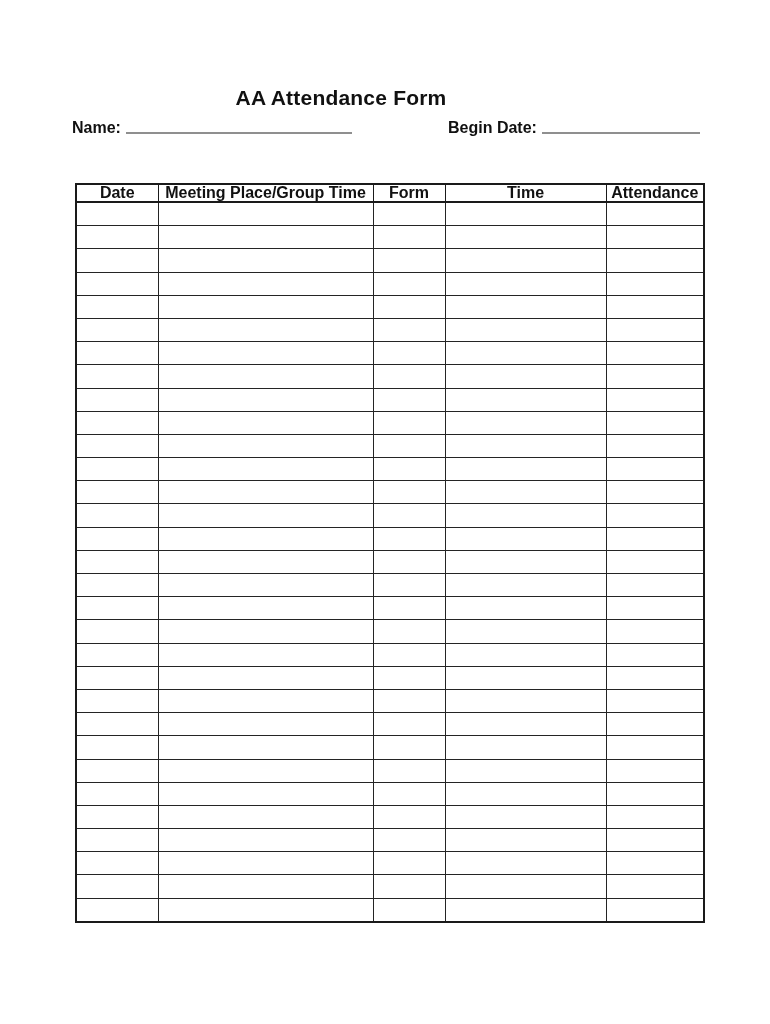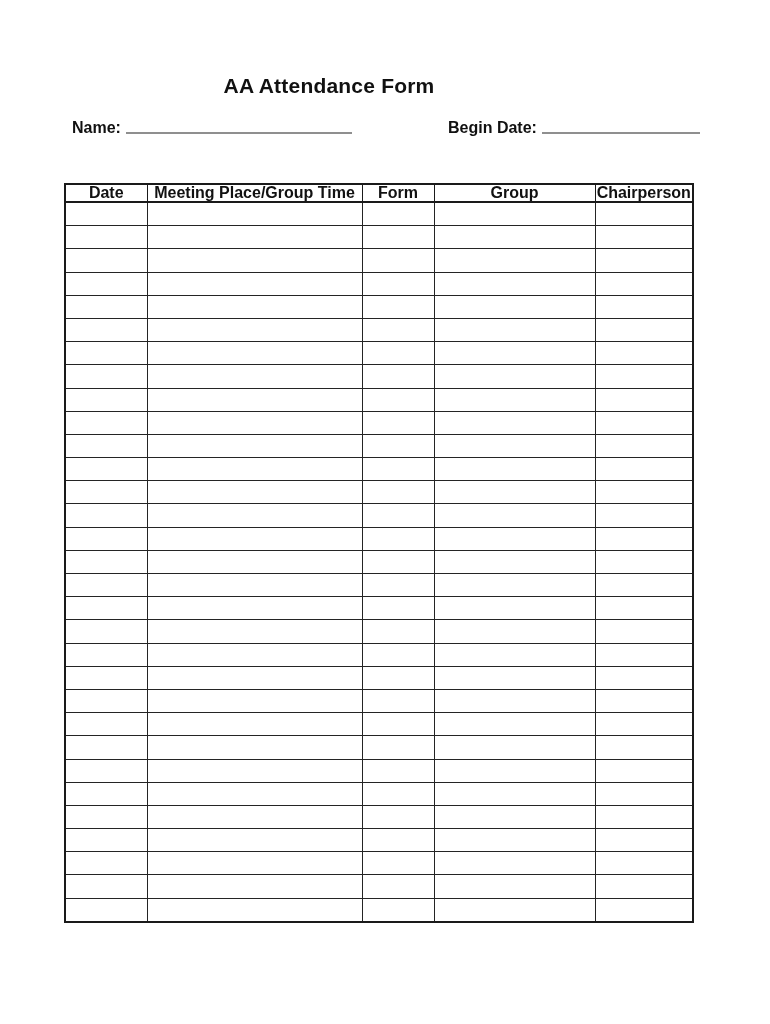--- a/index.html
+++ b/index.html
@@ -18,21 +18,21 @@
   .page {
     position: absolute;
     inset: 0;
     background: #ffffff;
   }
   .title {
     position: absolute;
     top: 70px;
     left: 0;
     width: 650px;
-    margin: 4px;
+    margin: 16px;
     text-align: center;
     font-size: 21px;
     font-weight: bold;
     letter-spacing: 0.2px;
     color: #111111;
   }
   .field {
     position: absolute;
     top: 118px;
     font-size: 16px;
@@ -49,21 +49,21 @@
     margin-left: 5px;
     position: relative;
     top: 1px;
     font-weight: normal;
   }
   .underline-name { width: 226px; }
   .underline-begin { width: 158px; }
 
   table.attendance {
     position: absolute;
-    left: 64px;
+    left: 75px;
     top: 183px;
     width: 628px;
     border-collapse: collapse;
     table-layout: fixed;
     border: 2px solid #1a1a1a;
   }
   table.attendance col.c-date        { width: 82px;  }
   table.attendance col.c-meeting     { width: 215px; }
   table.attendance col.c-time        { width: 72px;  }
   table.attendance col.c-topic       { width: 161px; }
@@ -112,22 +112,22 @@
       <col class="c-meeting">
       <col class="c-time">
       <col class="c-topic">
       <col class="c-chairperson">
     </colgroup>
     <thead>
       <tr>
         <th>Date</th>
         <th>Meeting Place/Group Time</th>
         <th>Form</th>
-        <th>Group</th>
-        <th>Chairperson</th>
+        <th>Time</th>
+        <th>Attendance</th>
       </tr>
     </thead>
     <tbody>
         <tr>
           <td></td>
           <td></td>
           <td></td>
           <td></td>
           <td></td>
         </tr>

